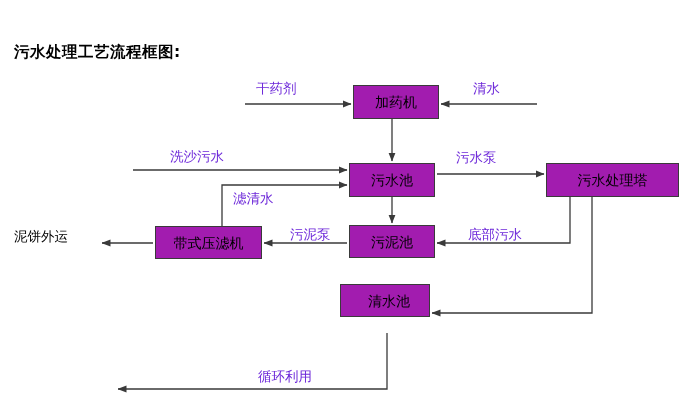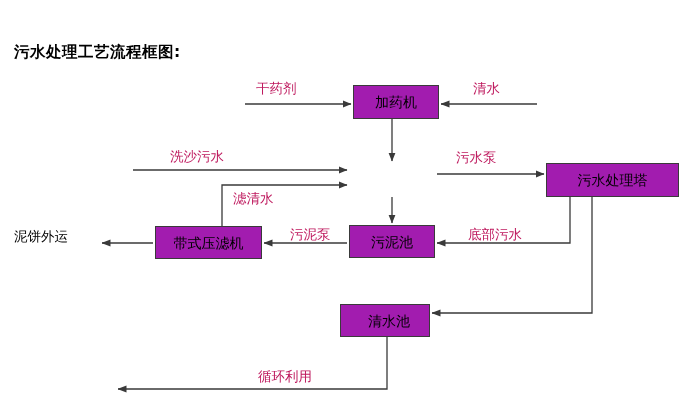--- a/index.html
+++ b/index.html
@@ -50,21 +50,21 @@
     justify-content: center;
     font-size: 14px;
     line-height: 1;
     color: #000000;
     white-space: nowrap;
   }
   .edge-label {
     position: absolute;
     font-size: 13.5px;
     line-height: 1;
-    color: #be185d;
+    color: #6d28d9;
     white-space: nowrap;
   }
   .terminal-label {
     position: absolute;
     font-size: 13.5px;
     line-height: 1;
     color: #000000;
     white-space: nowrap;
     text-align: center;
   }
@@ -114,34 +114,37 @@
       <path d="M592,197 L592,313 L432,313" marker-end="url(#ar-l)"></path>
 
       <path d="M387,333 L387,389 L118,389" marker-end="url(#ar-l)"></path>
     </g>
   </svg>
 
   <div class="node" style="left:353px; top:85px; width:86px; height:34px;">
     <span>加药机</span>
   </div>
 
+  <div class="node" style="left:349px; top:163px; width:86px; height:34px;">
+    <span>污水池</span>
+  </div>
 
   <div class="node" style="left:349px; top:225px; width:86px; height:33px;">
     <span>污泥池</span>
   </div>
 
   <div class="node" style="left:546px; top:163px; width:133px; height:34px;">
     <span>污水处理塔</span>
   </div>
 
   <div class="node" style="left:155px; top:226px; width:107px; height:33px;">
     <span>带式压滤机</span>
   </div>
 
-  <div class="node" style="left:340px; top:304px; width:90px; height:33px;padding-left:8px;">
+  <div class="node" style="left:340px; top:284px; width:90px; height:33px;padding-left:8px;">
     <span>清水池</span>
   </div>
 
   <div class="edge-label" style="left:256px; top:82px;">干药剂</div>
   <div class="edge-label" style="left:473px; top:82px;">清水</div>
   <div class="edge-label" style="left:170px; top:150px;">洗沙污水</div>
   <div class="edge-label" style="left:233px; top:192px;">滤清水</div>
   <div class="edge-label" style="left:456px; top:151px;">污水泵</div>
   <div class="edge-label" style="left:290px; top:228px;">污泥泵</div>
   <div class="edge-label" style="left:468px; top:228px;">底部污水</div>

